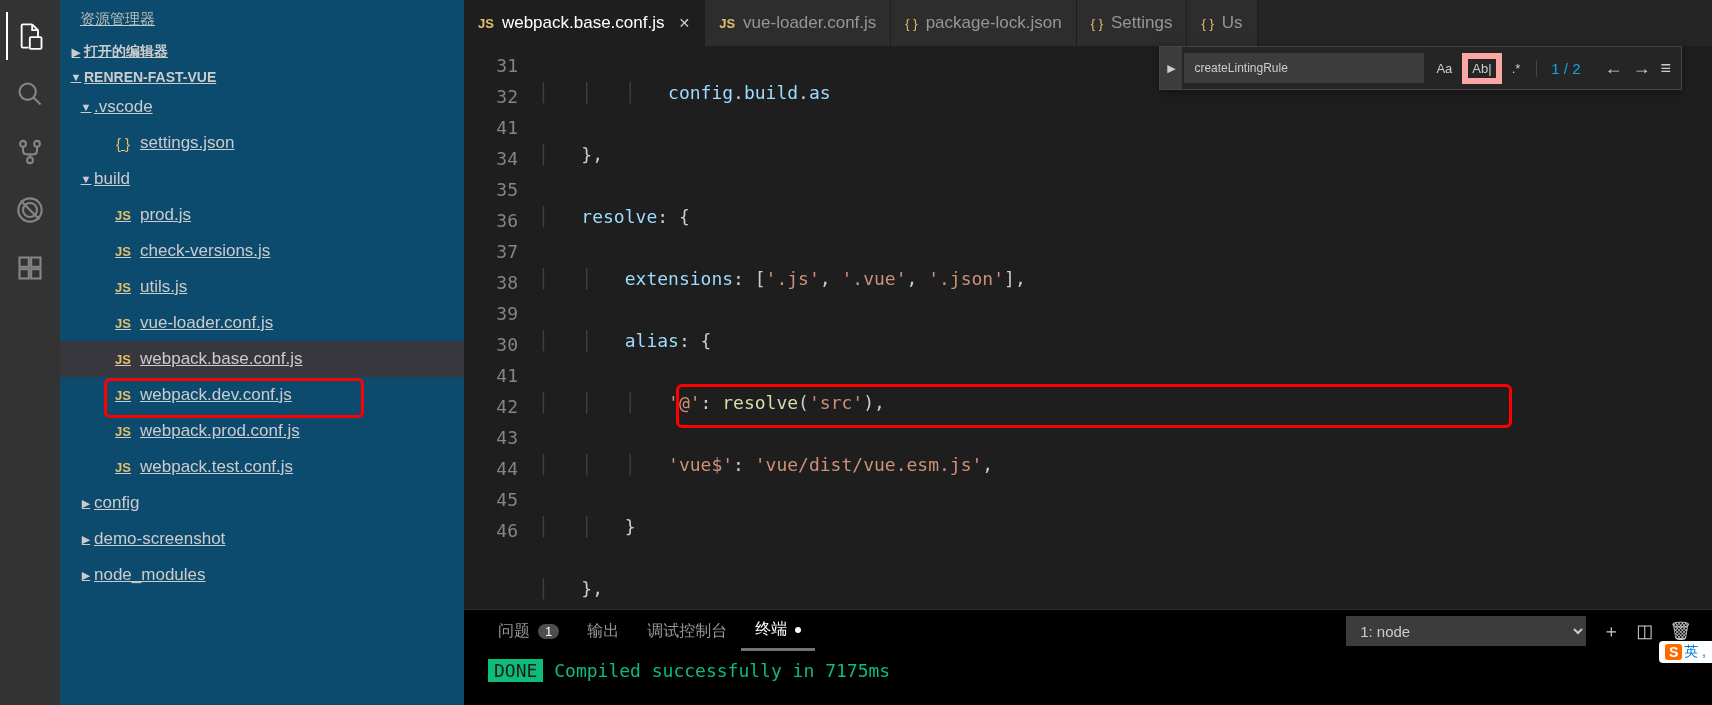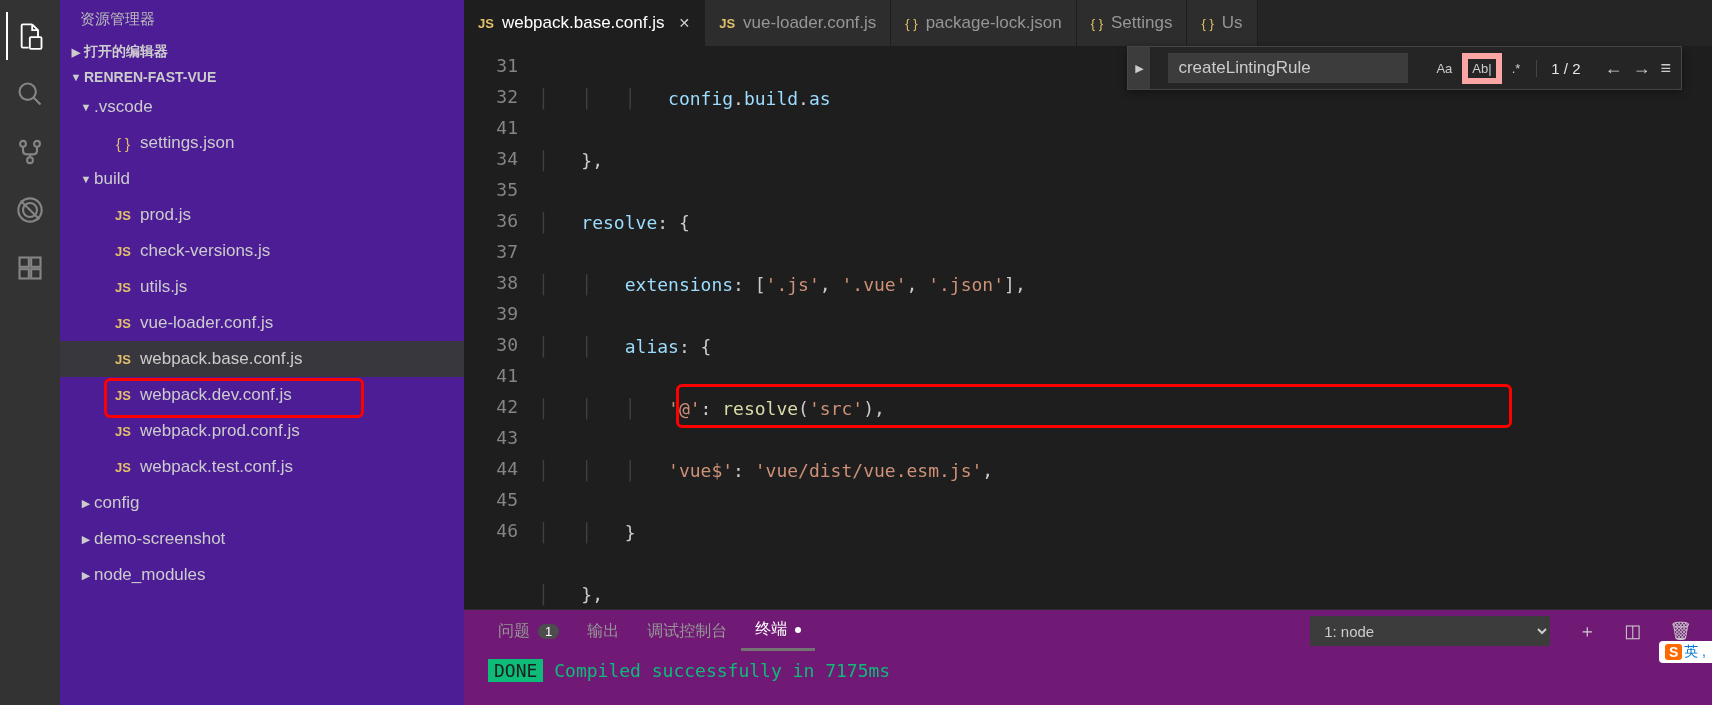--- a/index.html
+++ b/index.html
@@ -32,23 +32,24 @@
   color: #858585;
   margin-bottom: 10px;
   cursor: pointer;
 }
 .activity-icon.active { color: #ffffff; border-left: 2px solid #fff; }
 .activity-icon svg { width: 28px; height: 28px; }
 
 
 .sidebar {
   width: 404px;
-  background: #4c1d95;
+  background: #0c4a6e;
   display: flex;
   flex-direction: column;
+  text-decoration: underline;
 }
 .sidebar-title {
   padding: 10px 20px;
   font-size: 15px;
   color: #bbbbbb;
 }
 .section-header {
   padding: 4px 8px;
   font-size: 14px;
   font-weight: bold;
@@ -109,21 +110,21 @@
   font-size: 18px;
   line-height: 31px;
   padding-top: 4px;
 }
 .code {
   flex: 1;
   font-family: Consolas, monospace;
   font-size: 18px;
   line-height: 31px;
   white-space: pre;
-  padding-top: 6px;
+  padding-top: 0;
   position: relative;
 }
 .code-line { height: 31px; }
 .indent-guide { color: #404040; }
 .tk-prop { color: #9cdcfe; }
 .tk-punct { color: #cccccc; }
 .tk-str { color: #ce9178; }
 .tk-fn { color: #dcdcaa; }
 .tk-var { color: #9cdcfe; }
 
@@ -148,34 +149,34 @@
   align-items: center;
   justify-content: center;
   color: #cccccc;
   font-size: 11px;
 }
 .find-input {
   background: #3c3c3c;
   border: none;
   color: #cccccc;
   padding: 5px 10px;
-  font-size: 17px;
+  font-size: 12px;
   width: 240px;
-  margin: 0 18px;
+  margin: 0 2px;
   height: 30px;
 }
 .find-icons { display: flex; gap: 6px; padding: 0 6px; align-items: center; }
 .find-opt {
   font-size: 13px;
   color: #cccccc;
   padding: 2px 4px;
   cursor: pointer;
 }
 .find-opt.boxed { border: 6px solid #fca5a5; }
-.find-count { font-size: 15px; color: #e5e5e5; padding: 0 14px; border-left: 1px solid #454545; margin-left: 6px; }
+.find-count { font-size: 15px; color: #0ea5e9; padding: 0 14px; border-left: 1px solid #454545; margin-left: 6px; }
 .find-nav { display: flex; gap: 10px; padding: 0 10px; color: #cccccc; font-size: 18px; }
 
 
 .red-box-1 {
   position: absolute;
   border: 3px solid #ff0000;
   border-radius: 6px;
   left: 104px;
   top: 378px;
   width: 260px;
@@ -191,21 +192,21 @@
   top: 384px;
   width: 836px;
   height: 44px;
   pointer-events: none;
   z-index: 20;
 }
 
 
 .panel {
   height: 96px;
-  background: #701a75;
+  background: #000000;
   border-top: 1px solid #2d2d2d;
   display: flex;
   flex-direction: column;
 }
 .panel-tabs {
   display: flex;
   align-items: center;
   height: 42px;
   padding: 0 20px;
 }
@@ -223,21 +224,21 @@
   background: #4d4d4d;
   color: #fff;
   border-radius: 10px;
   padding: 0 7px;
   font-size: 13px;
 }
 .panel-right {
   margin-left: auto;
   display: flex;
   align-items: center;
-  gap: 28px;
+  gap: 16px;
   color: #cccccc;
 }
 .panel-select {
   background: #3c3c3c;
   border: none;
   color: #cccccc;
   font-size: 15px;
   padding: 4px 10px;
   width: 240px;
   height: 30px;

